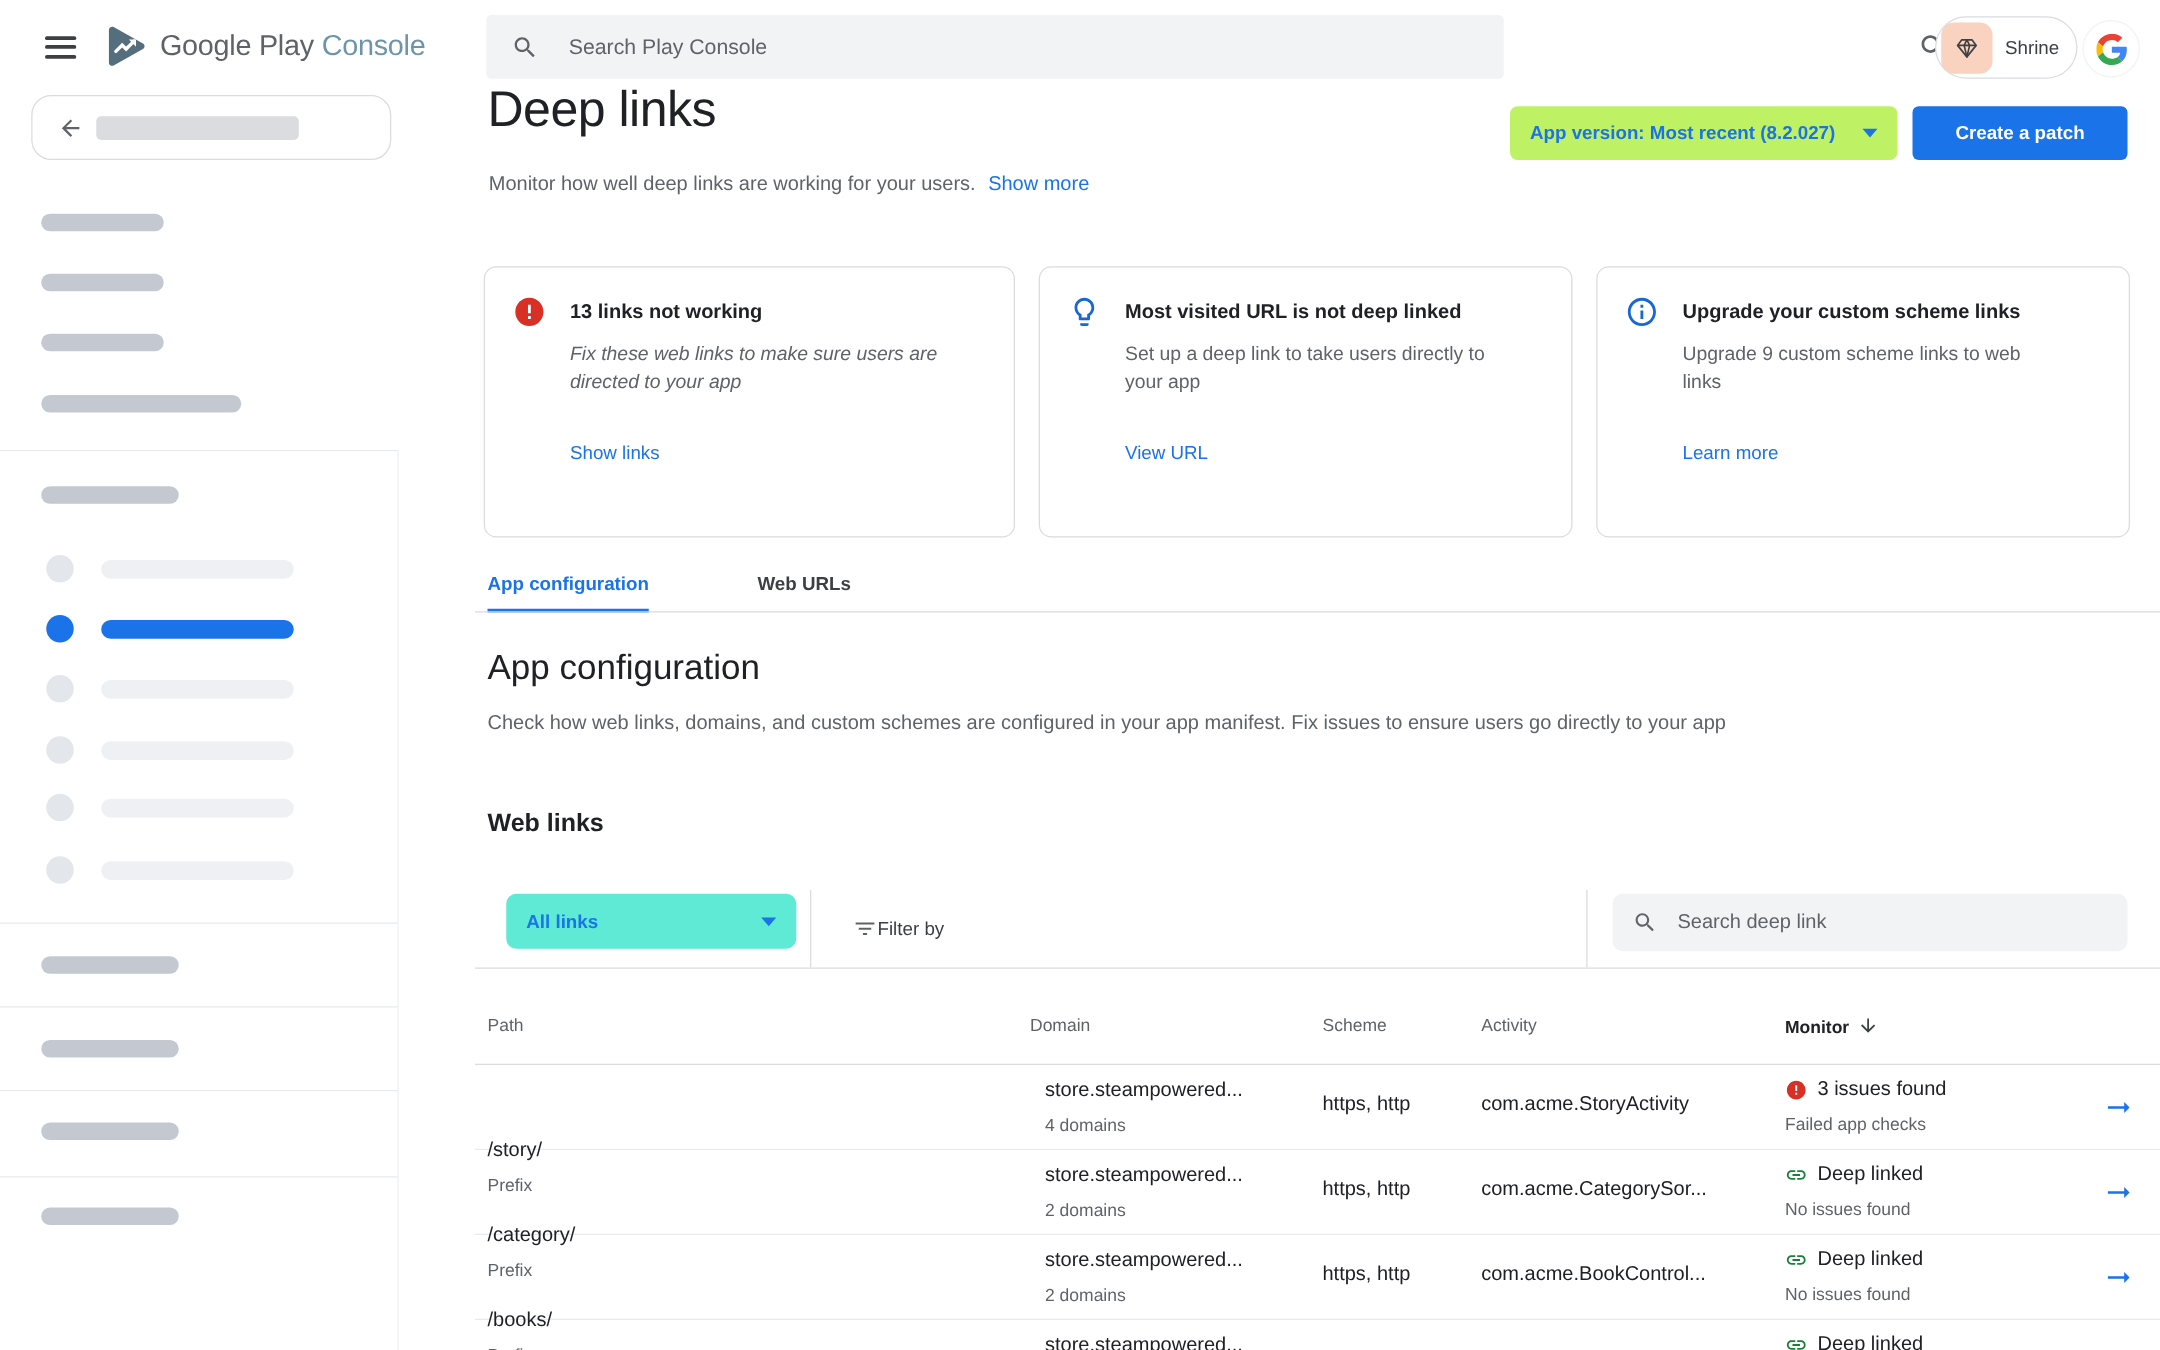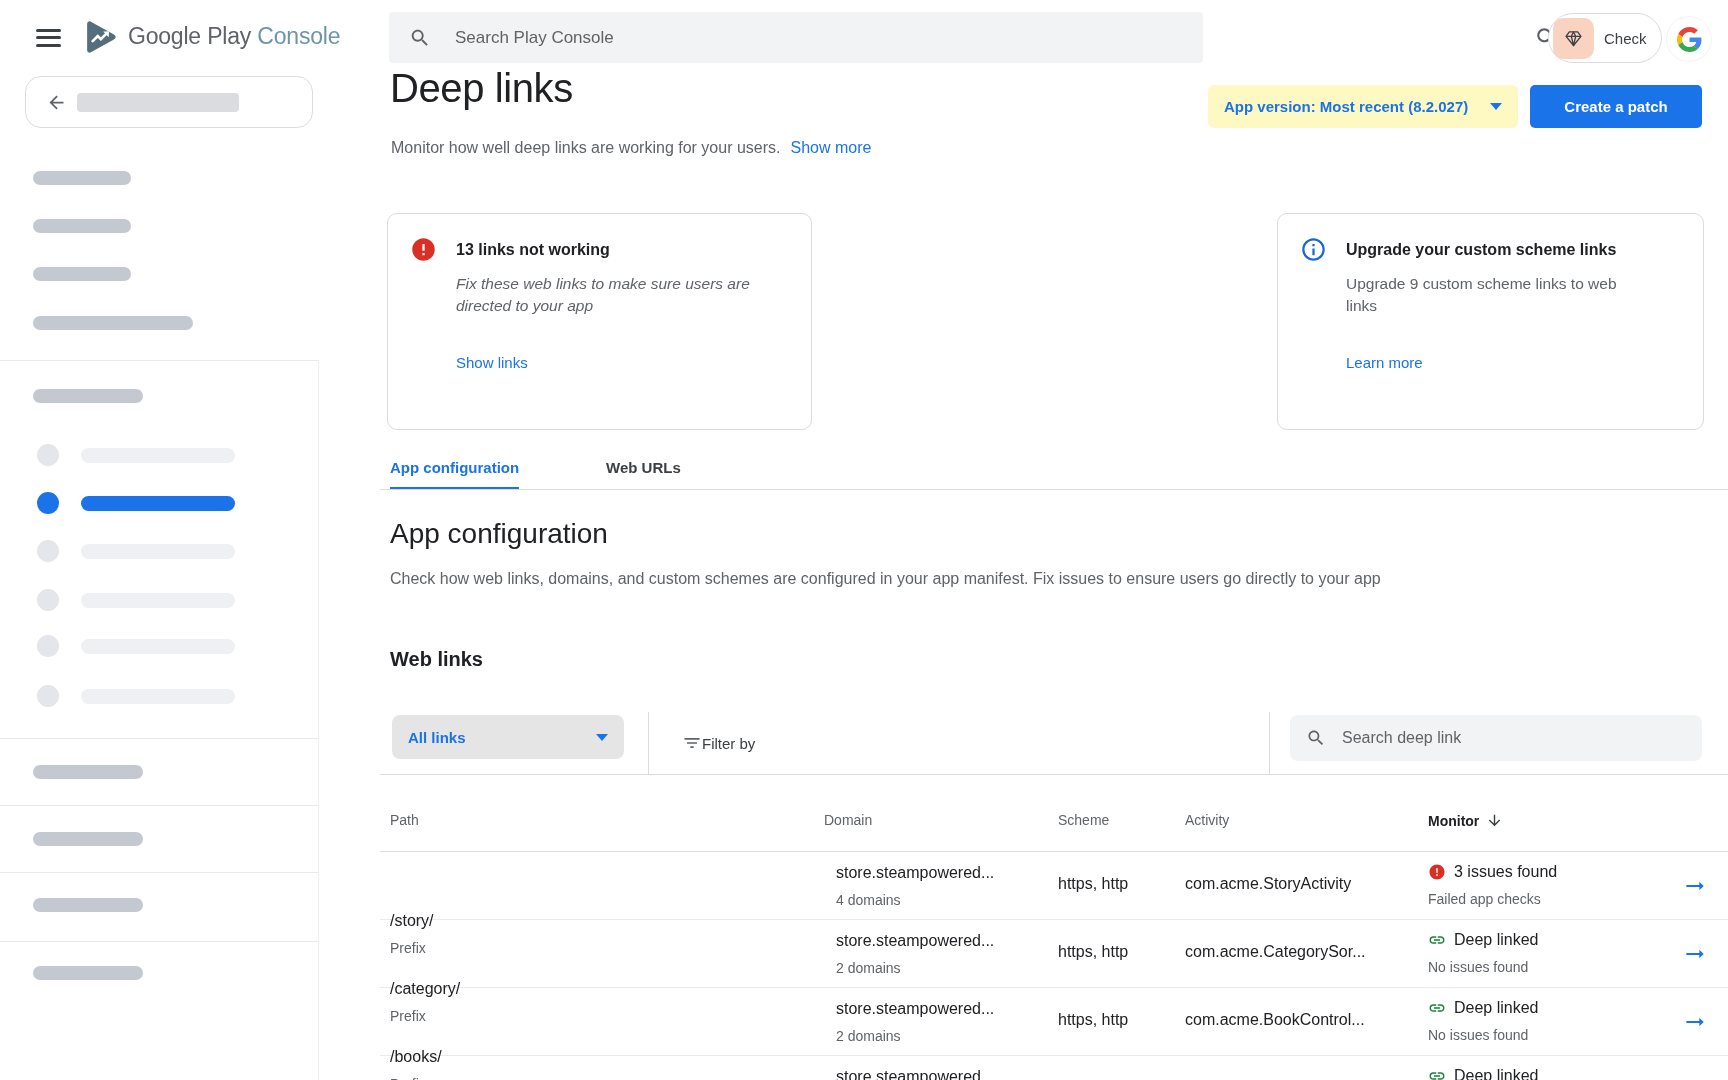--- a/index.html
+++ b/index.html
@@ -40,21 +40,21 @@
   .vline{position:absolute;left:318px;top:360px;width:1px;height:720px;background:#eef0f2;}
   .snav{position:absolute;left:37px;display:flex;align-items:center;gap:22px;cursor:pointer;}
   .snav .dot{width:22px;height:22px;border-radius:50%;background:#e3e6ea;}
   .snav .bar{width:154px;height:15px;border-radius:7.5px;background:#eef0f3;}
   .snav.active .dot,.snav.active .bar{background:#1a73e8;}
 
   
   .page-title{position:absolute;left:390px;top:66px;font-size:40px;font-weight:500;letter-spacing:-0.4px;}
   .page-sub{position:absolute;left:391px;top:139px;font-size:16px;color:#5f6368;}
   .show-more{color:#1a73e8;margin-left:10px;cursor:pointer;}
-  .version-chip{position:absolute;left:1208px;top:85px;width:310px;height:43px;background:#fef9c3;border-radius:6px;
+  .version-chip{position:absolute;left:1208px;top:85px;width:310px;height:43px;background:#bef264;border-radius:6px;
                 display:flex;align-items:center;justify-content:space-between;padding:0 16px;box-sizing:border-box;
                 color:#1a73e8;font-size:15px;font-weight:600;cursor:pointer;}
   .caret{width:0;height:0;border-left:6px solid transparent;border-right:6px solid transparent;
          border-top:7px solid #1a73e8;}
   .create-patch{position:absolute;left:1530px;top:85px;width:172px;height:43px;background:#1a73e8;color:#fff;
                 border:none;border-radius:5px;font-size:15px;font-weight:600;cursor:pointer;
                 display:flex;align-items:center;justify-content:center;font-family:Liberation Sans, sans-serif;}
 
   
   .card{position:absolute;top:213px;height:217px;border:1px solid #dadce0;border-radius:10px;box-sizing:border-box;background:#fff;}
@@ -73,21 +73,21 @@
   .tab-0{left:390px;color:#1a73e8;border-bottom:3px solid #1a73e8;}
   .tab-1{left:606px;color:#3c4043;}
 
   
   .h2{position:absolute;left:390px;top:518px;font-size:28px;font-weight:500;}
   .desc{position:absolute;left:390px;top:570px;font-size:16px;color:#5f6368;}
   .h3{position:absolute;left:390px;top:648px;font-size:20px;font-weight:600;}
 
   
   .toolbar{position:absolute;left:380px;top:712px;width:1348px;height:63px;border-bottom:1px solid #dadce0;box-sizing:border-box;}
-  .all-links{position:absolute;left:12px;top:3px;width:232px;height:44px;background:#e5e5e5;border-radius:8px;
+  .all-links{position:absolute;left:25px;top:3px;width:232px;height:44px;background:#5eead4;border-radius:8px;
              display:flex;align-items:center;justify-content:space-between;padding:0 16px;box-sizing:border-box;
              color:#1a73e8;font-size:15px;font-weight:600;cursor:pointer;}
   .tb-div{position:absolute;top:0;width:1px;height:62px;background:#dadce0;}
   .filter-by{position:absolute;left:302px;top:0;height:62px;display:flex;align-items:center;gap:0;
              color:#3c4043;font-size:15px;cursor:pointer;}
   .filter-by svg{width:20px;height:20px;}
   .deep-search{position:absolute;left:910px;top:3px;width:412px;height:46px;background:#f1f3f4;border-radius:8px;
                display:flex;align-items:center;padding:0 16px;box-sizing:border-box;}
   .deep-search svg{width:20px;height:20px;}
   .deep-search input{border:none;outline:none;background:transparent;margin-left:14px;font-size:16px;color:#202124;
@@ -147,21 +147,21 @@
       </svg>
   </div>
 
   <div class="app-chip">
     <span class="app-chip-icon">
       <svg viewBox="0 0 24 24" fill="none" stroke="#3c4043" stroke-width="1.5" stroke-linejoin="round">
         <path d="M7.2 4.5h9.6l3.7 5L12 20 3.5 9.5z"></path>
         <path d="M3.5 9.5h17M9.5 9.5L12 20l2.5-10.5M9.5 9.5L12 4.5l2.5 5"></path>
       </svg>
     </span>
-    <span class="app-chip-label">Check</span>
+    <span class="app-chip-label">Shrine</span>
   </div>
 
   <div class="g-avatar">
     <svg viewBox="0 0 48 48">
       <path fill="#EA4335" d="M24 9.5c3.54 0 6.71 1.22 9.21 3.6l6.85-6.85C35.9 2.38 30.47 0 24 0 14.62 0 6.51 5.38 2.56 13.22l7.98 6.19C12.43 13.72 17.74 9.5 24 9.5z"></path>
       <path fill="#4285F4" d="M46.98 24.55c0-1.57-.15-3.09-.38-4.55H24v9.02h12.94c-.58 2.96-2.26 5.48-4.78 7.18l7.73 6c4.51-4.18 7.09-10.36 7.09-17.65z"></path>
       <path fill="#FBBC05" d="M10.53 28.59c-.48-1.45-.76-2.99-.76-4.59s.27-3.14.76-4.59l-7.98-6.19C.92 16.46 0 20.12 0 24c0 3.88.92 7.54 2.56 10.78l7.97-6.19z"></path>
       <path fill="#34A853" d="M24 48c6.48 0 11.93-2.13 15.89-5.81l-7.73-6c-2.15 1.45-4.92 2.3-8.16 2.3-6.26 0-11.57-4.22-13.47-9.91l-7.98 6.19C6.51 42.62 14.62 48 24 48z"></path>
     </svg>
   </div>
@@ -229,20 +229,30 @@
     <span class="card-icon">
       <svg viewBox="0 0 24 24" fill="#d93025">
           <path d="M12 2C6.48 2 2 6.48 2 12s4.48 10 10 10 10-4.48 10-10S17.52 2 12 2zm1 15h-2v-2h2v2zm0-4h-2V7h2v6z"></path>
         </svg>
     </span>
     <span class="card-title">13 links not working</span>
     <span class="card-body">Fix these web links to make sure users are directed to your app</span>
     <span class="card-action">Show links</span>
   </div>
 
+  <div class="card card-1">
+    <span class="card-icon">
+      <svg viewBox="0 0 24 24" fill="#1967d2">
+          <path d="M9 21c0 .55.45 1 1 1h4c.55 0 1-.45 1-1v-1H9v1zm3-19C8.14 2 5 5.14 5 9c0 2.38 1.19 4.47 3 5.74V17c0 .55.45 1 1 1h6c.55 0 1-.45 1-1v-2.26c1.81-1.27 3-3.36 3-5.74 0-3.86-3.14-7-7-7zm2.85 11.1l-.85.6V16h-4v-2.3l-.85-.6C7.8 12.16 7 10.63 7 9c0-2.76 2.24-5 5-5s5 2.24 5 5c0 1.63-.8 3.16-2.15 4.1z"></path>
+        </svg>
+    </span>
+    <span class="card-title">Most visited URL is not deep linked</span>
+    <span class="card-body">Set up a deep link to take users directly to your app</span>
+    <span class="card-action">View URL</span>
+  </div>
 
   <div class="card card-2">
     <span class="card-icon">
       <svg viewBox="0 0 24 24" fill="#1967d2">
           <path d="M11 7h2v2h-2zm0 4h2v6h-2zm1-9C6.48 2 2 6.48 2 12s4.48 10 10 10 10-4.48 10-10S17.52 2 12 2zm0 18c-4.41 0-8-3.59-8-8s3.59-8 8-8 8 3.59 8 8-3.59 8-8 8z"></path>
         </svg>
     </span>
     <span class="card-title">Upgrade your custom scheme links</span>
     <span class="card-body">Upgrade 9 custom scheme links to web links</span>
     <span class="card-action">Learn more</span>

